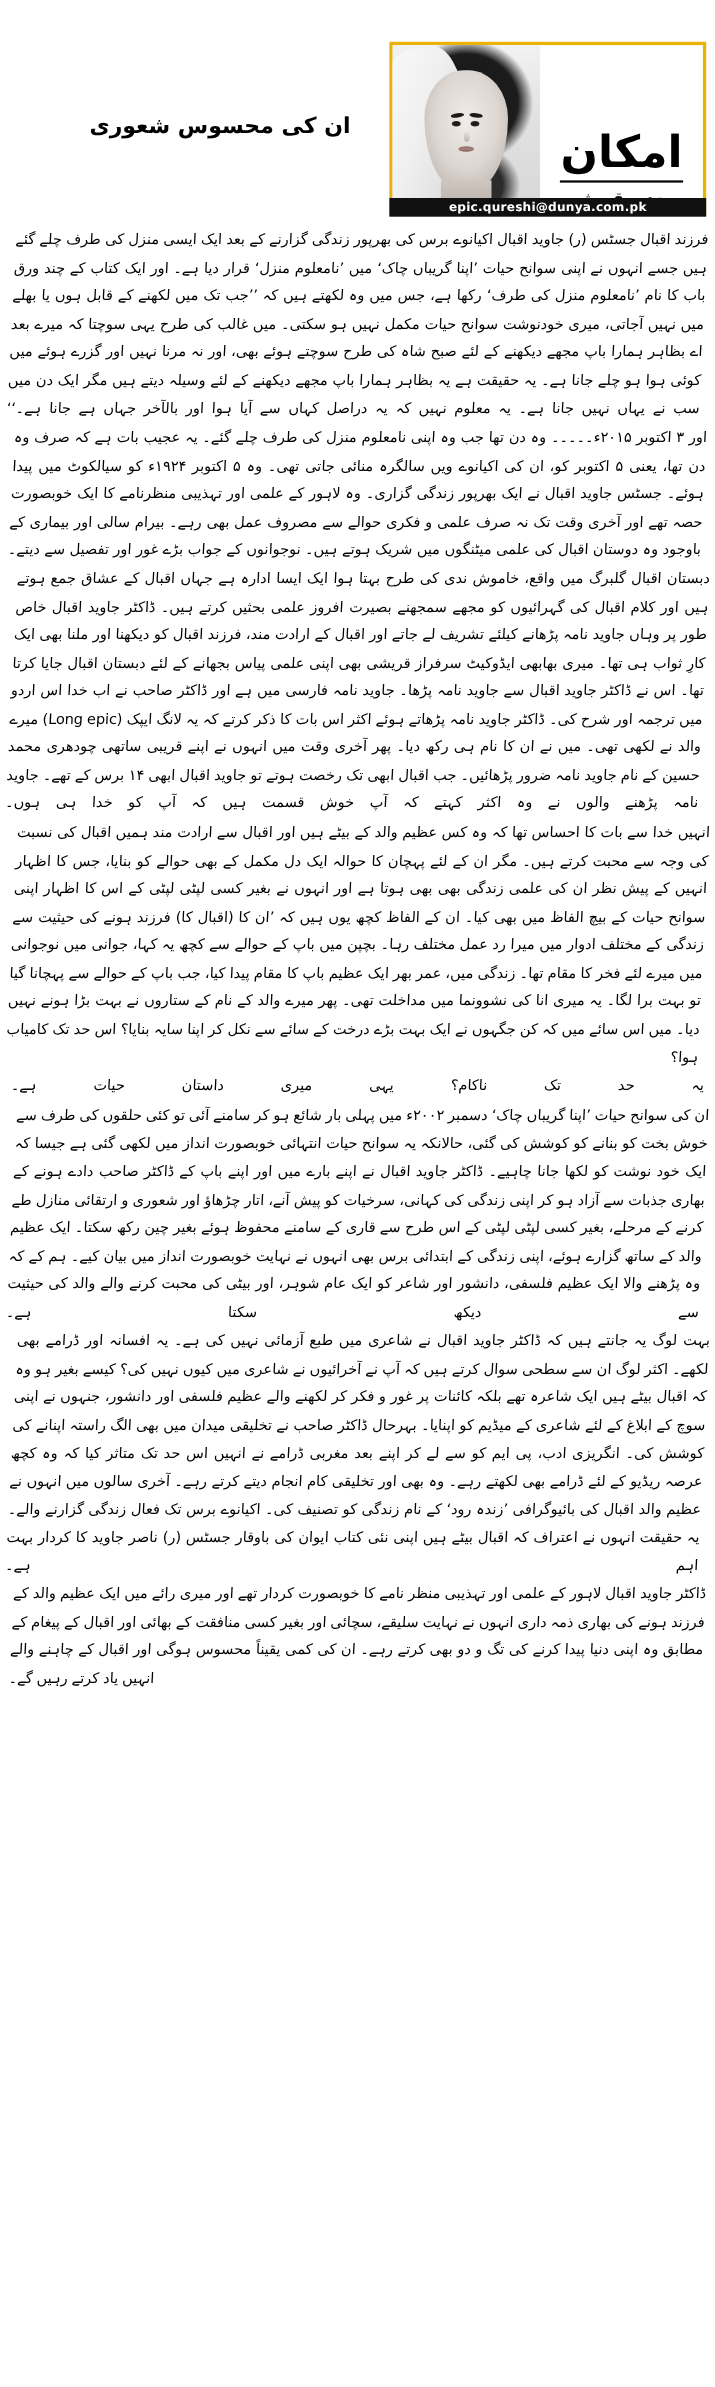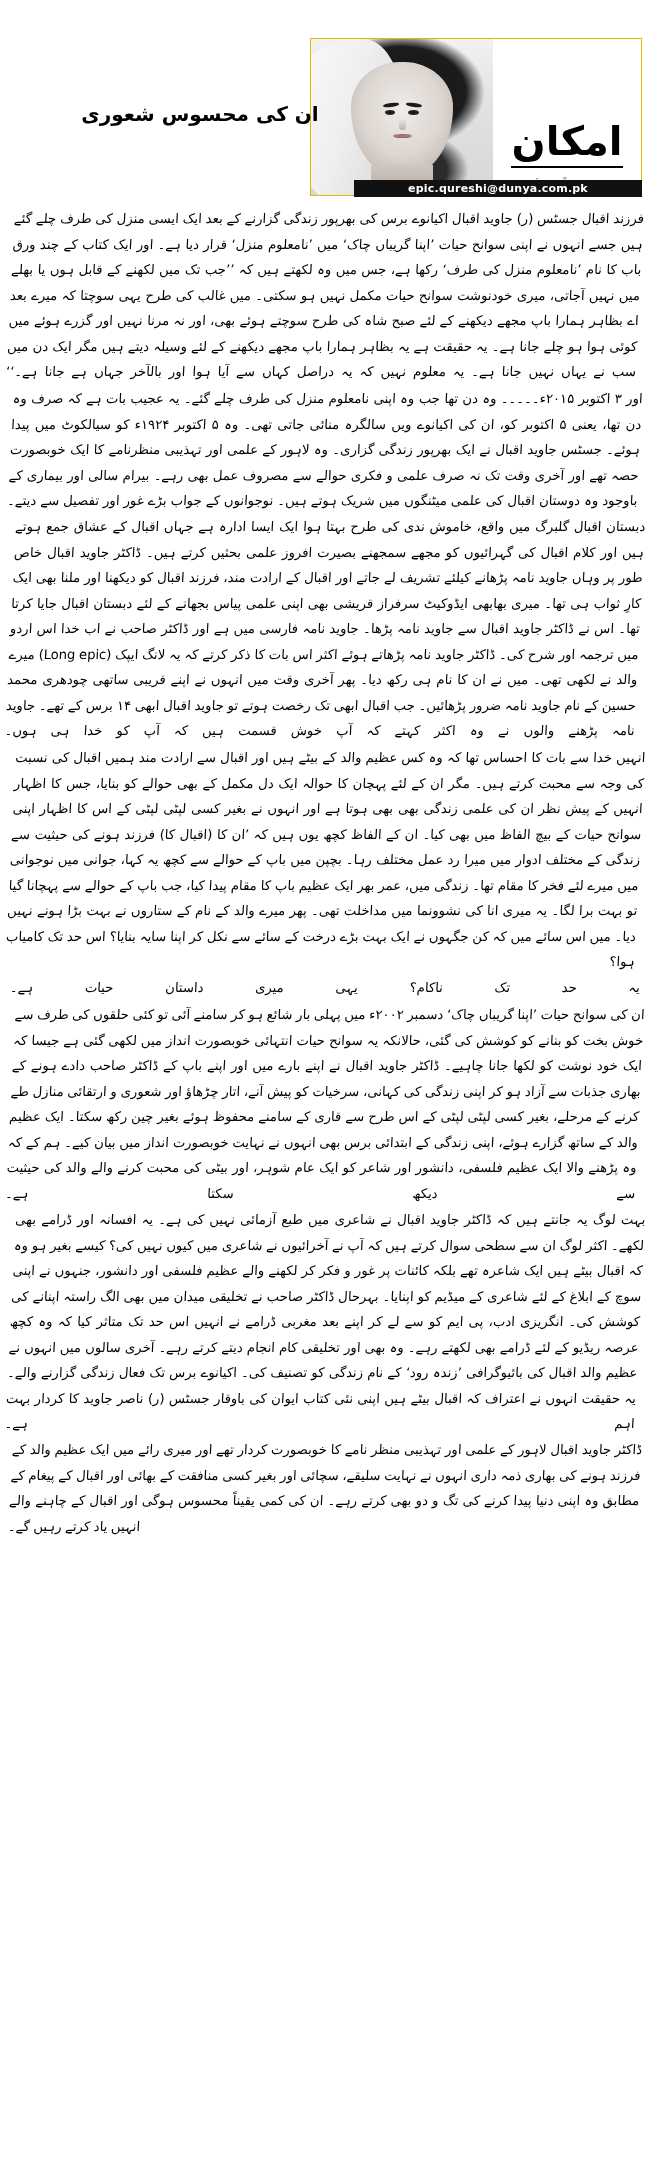--- a/index.html
+++ b/index.html
@@ -23,24 +23,24 @@
     width: 650px;
     height: 2170px;
     background: #ffffff;
   }
 
   
   .masthead {
     position: absolute;
     top: 38px;
     right: 8px;
-    width: 332px;
+    width: 288px;
     height: 158px;
     box-sizing: border-box;
-    border: 1px solid #eab308;
+    border: 3px solid #eab308;
     background: #ffffff;
     display: flex;
     flex-direction: row;
     align-items: stretch;
   }
 
   .masthead-textcol {
     flex: 0 0 148px;
     display: flex;
     flex-direction: column;

